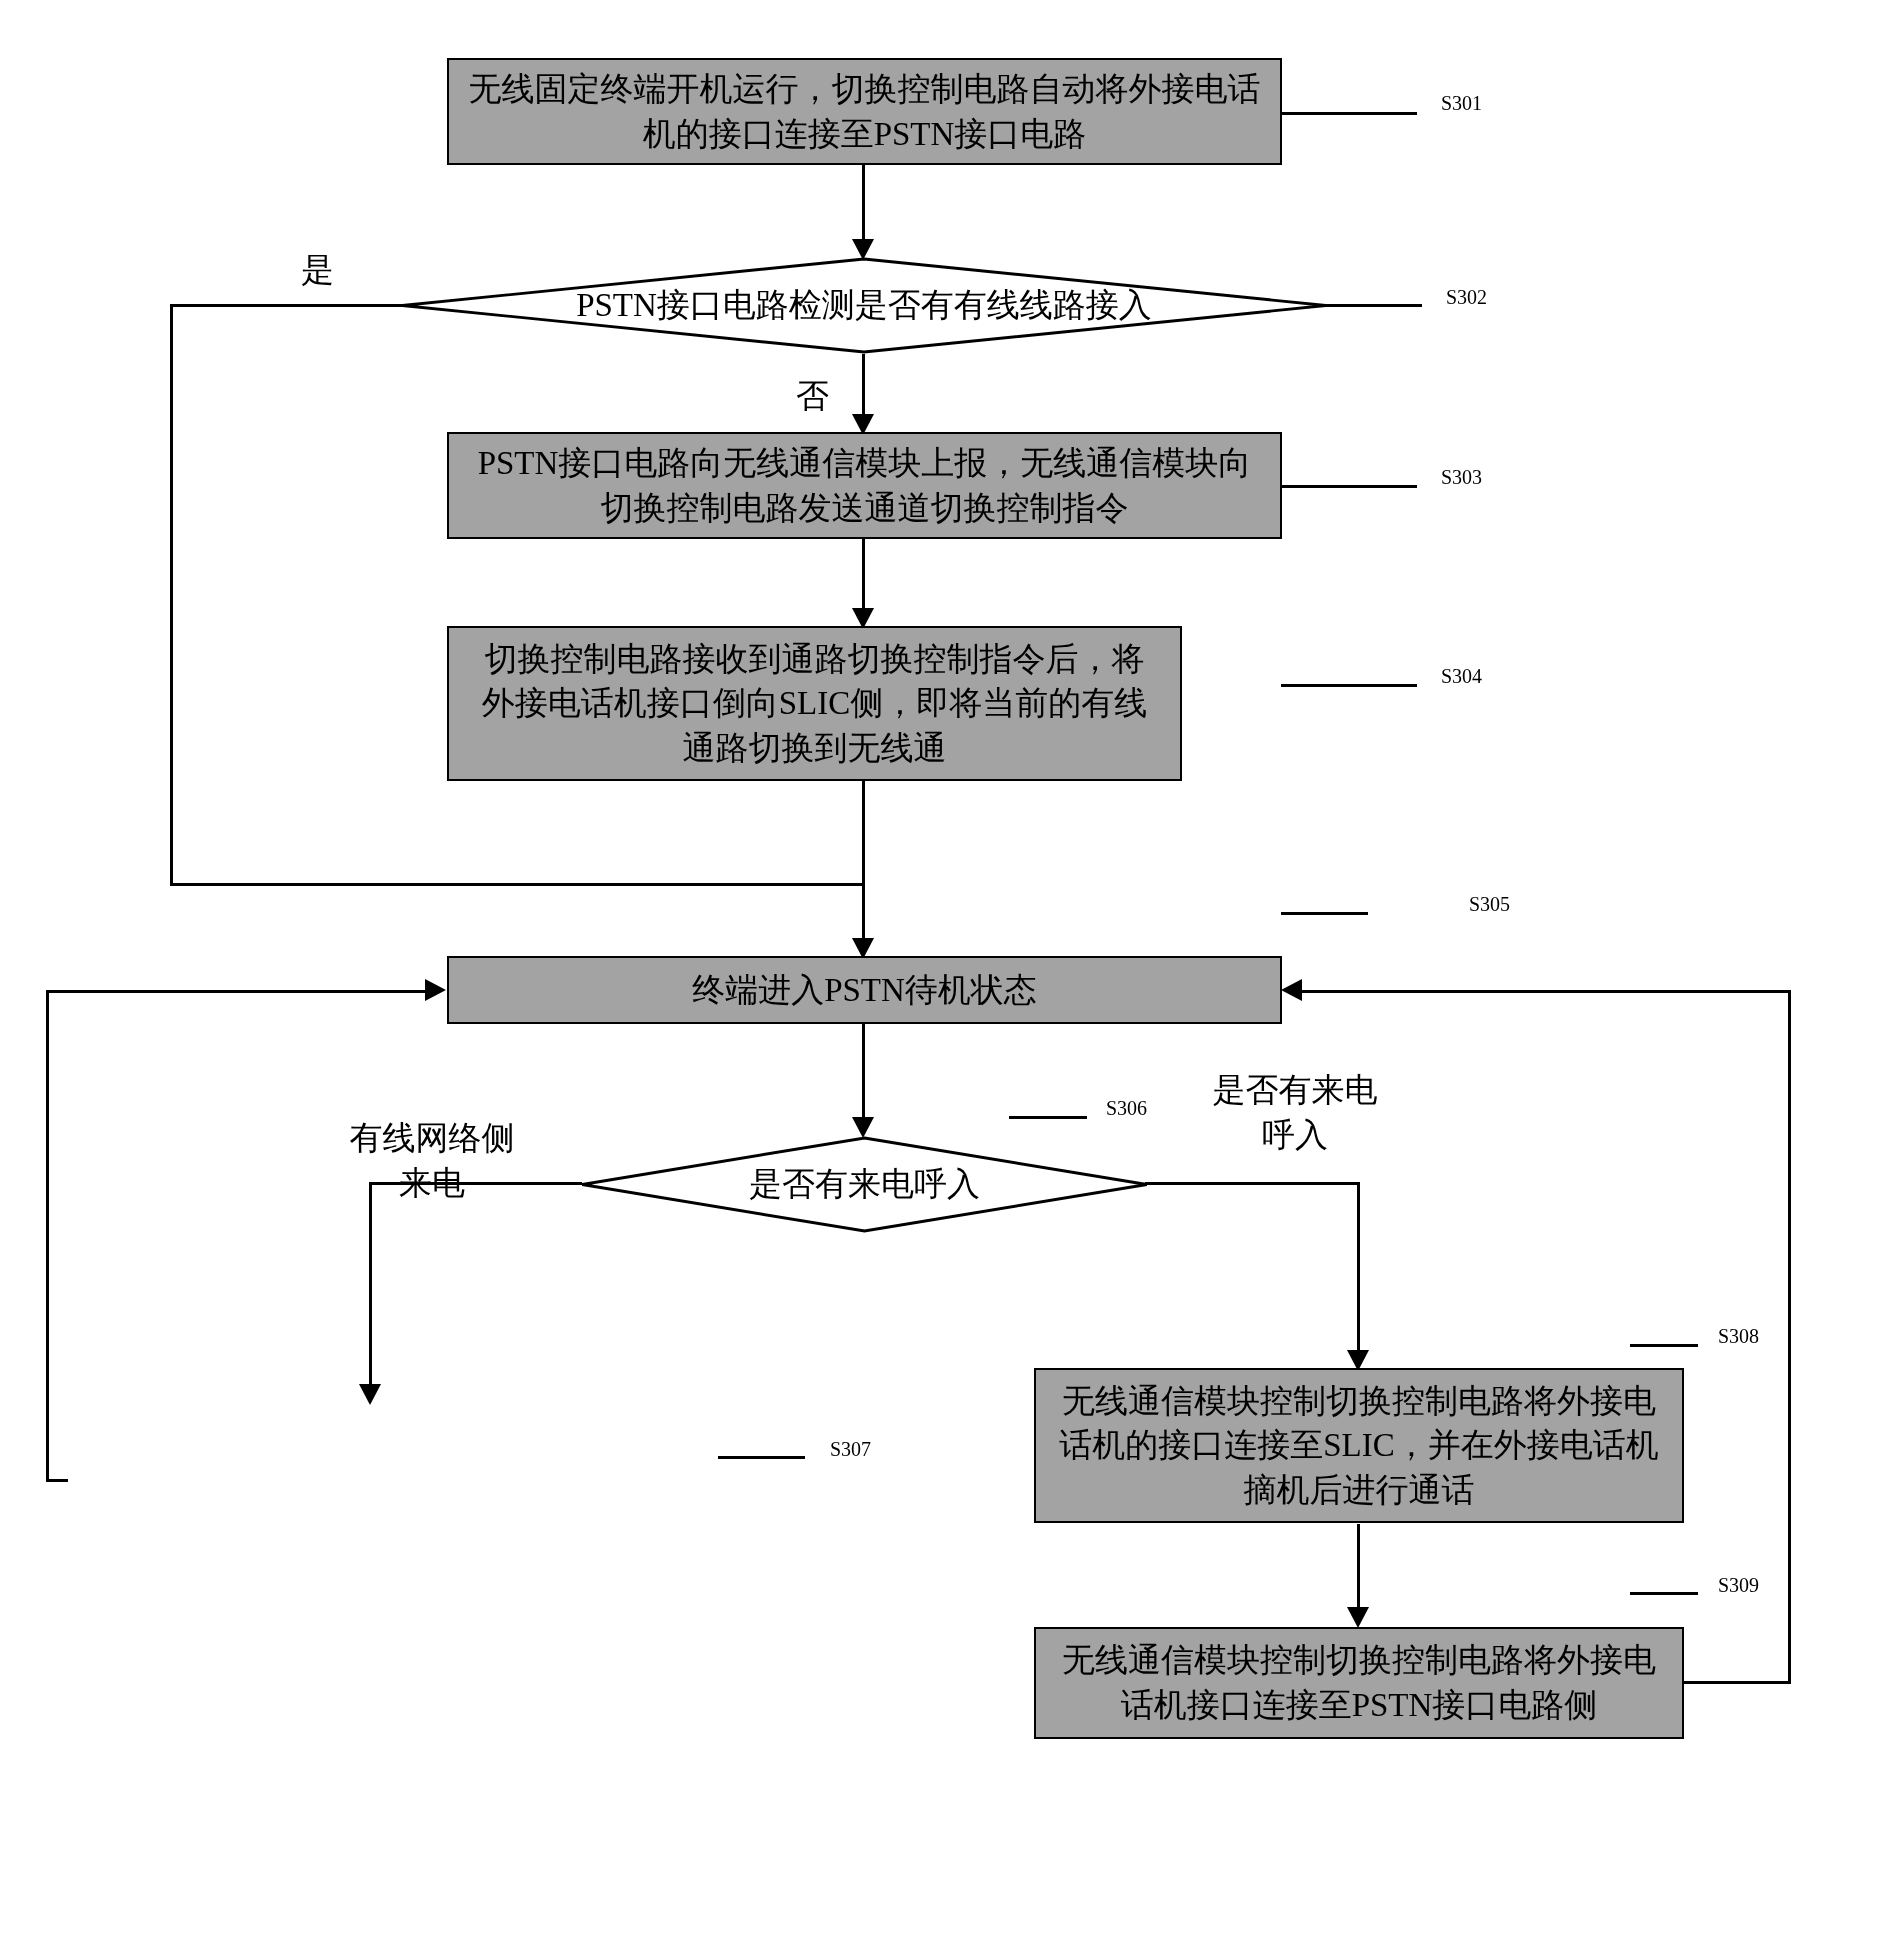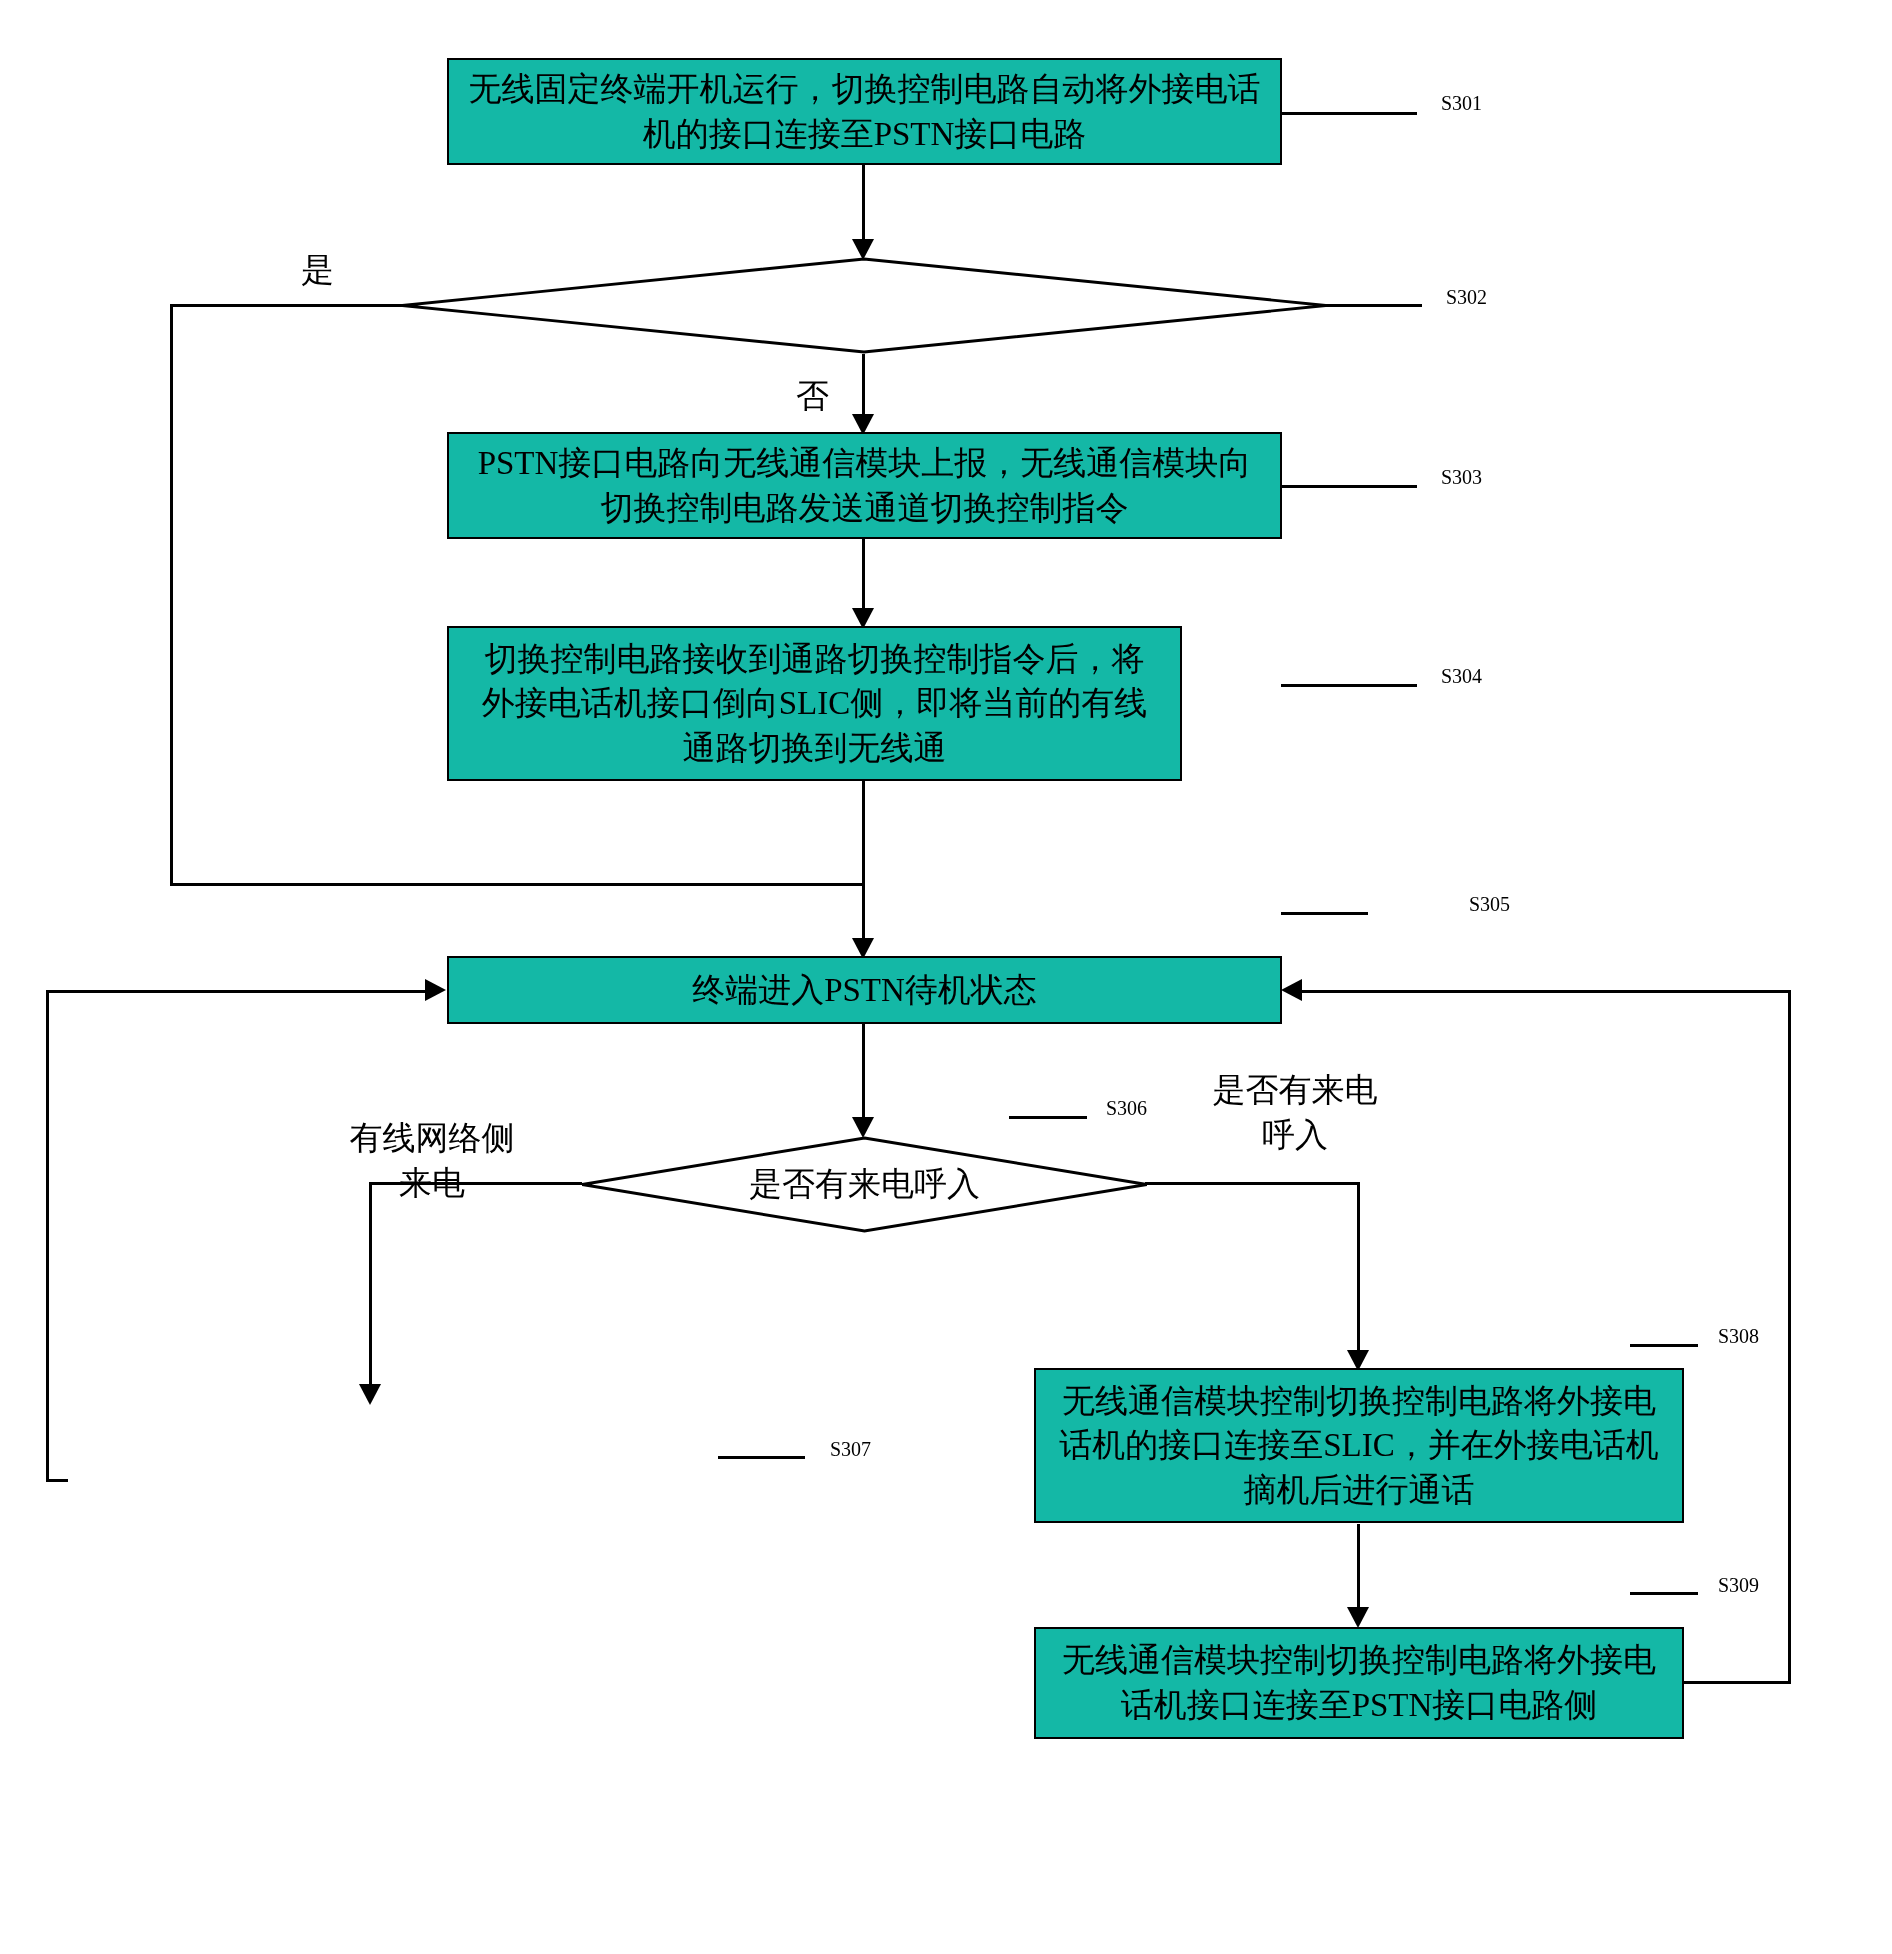--- a/index.html
+++ b/index.html
@@ -11,21 +11,21 @@
     width: 1892px;
   }
   .container {
     position: relative;
     width: 1815px;
     height: 1877px;
   }
   .box {
     position: absolute;
     border: 2.9px solid #000;
-    background: #14b8a6;
+    background: #a3a3a3;
     display: flex;
     align-items: center;
     justify-content: center;
     text-align: center;
     padding: 11.6px 19.4px;
     font-size: 33px;
     line-height: 1.35;
   }
   .diamond {
     position: absolute;
@@ -87,20 +87,21 @@
   <div class="lead" style="left:1242px; top:73px; width:136px;"></div>
   <div class="slabel" style="left:1402px; top:53px;">S301</div>
 
   <div class="line vline" style="left:823px; top:126px; height:78px;"></div>
   <div class="arrow-down" style="left:813px; top:200px;"></div>
 
   <div class="diamond" style="left:359px; top:218px; width:932px; height:97px;">
     <svg width="932" height="97" viewBox="0 0 960 100">
         <polygon points="480,2 956,50 480,98 4,50" fill="#fff" stroke="#000" stroke-width="3"></polygon>
       </svg>
+    <div class="dtxt">PSTN接口电路检测是否有有线线路接入</div>
   </div>
   <div class="lead" style="left:1286px; top:265px; width:97px;"></div>
   <div class="slabel" style="left:1407px; top:247px;">S302</div>
 
   <div class="label" style="left:262px; top:209px;">是</div>
   <div class="line hline" style="left:131px; top:265px; width:233px;"></div>
   <div class="line vline" style="left:131px; top:265px; height:582px;"></div>
   <div class="line hline" style="left:131px; top:844px; width:694px;"></div>
 
   <div class="label" style="left:757px; top:335px;">否</div>

